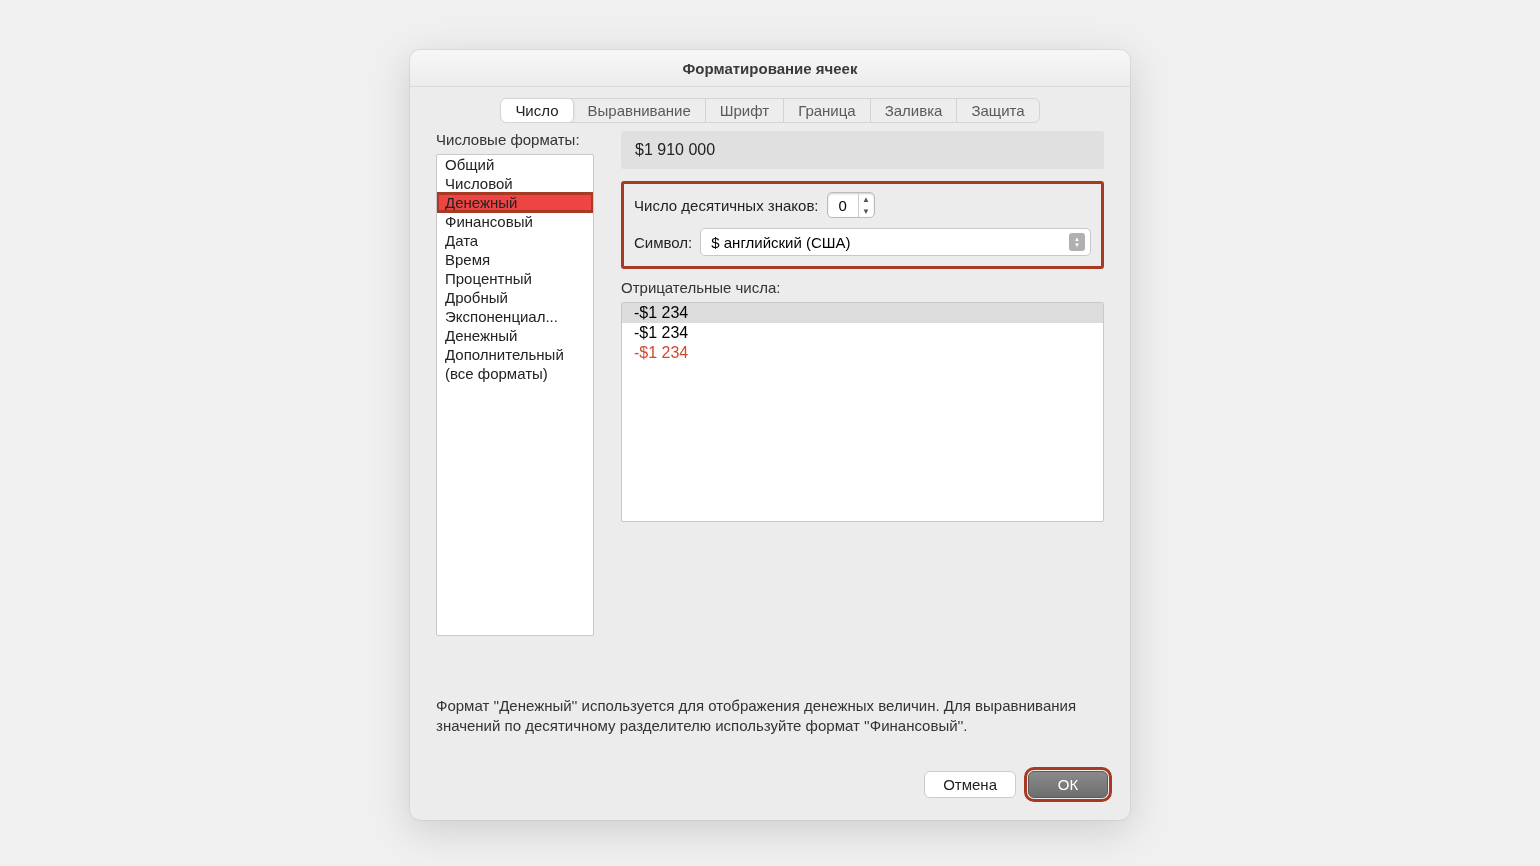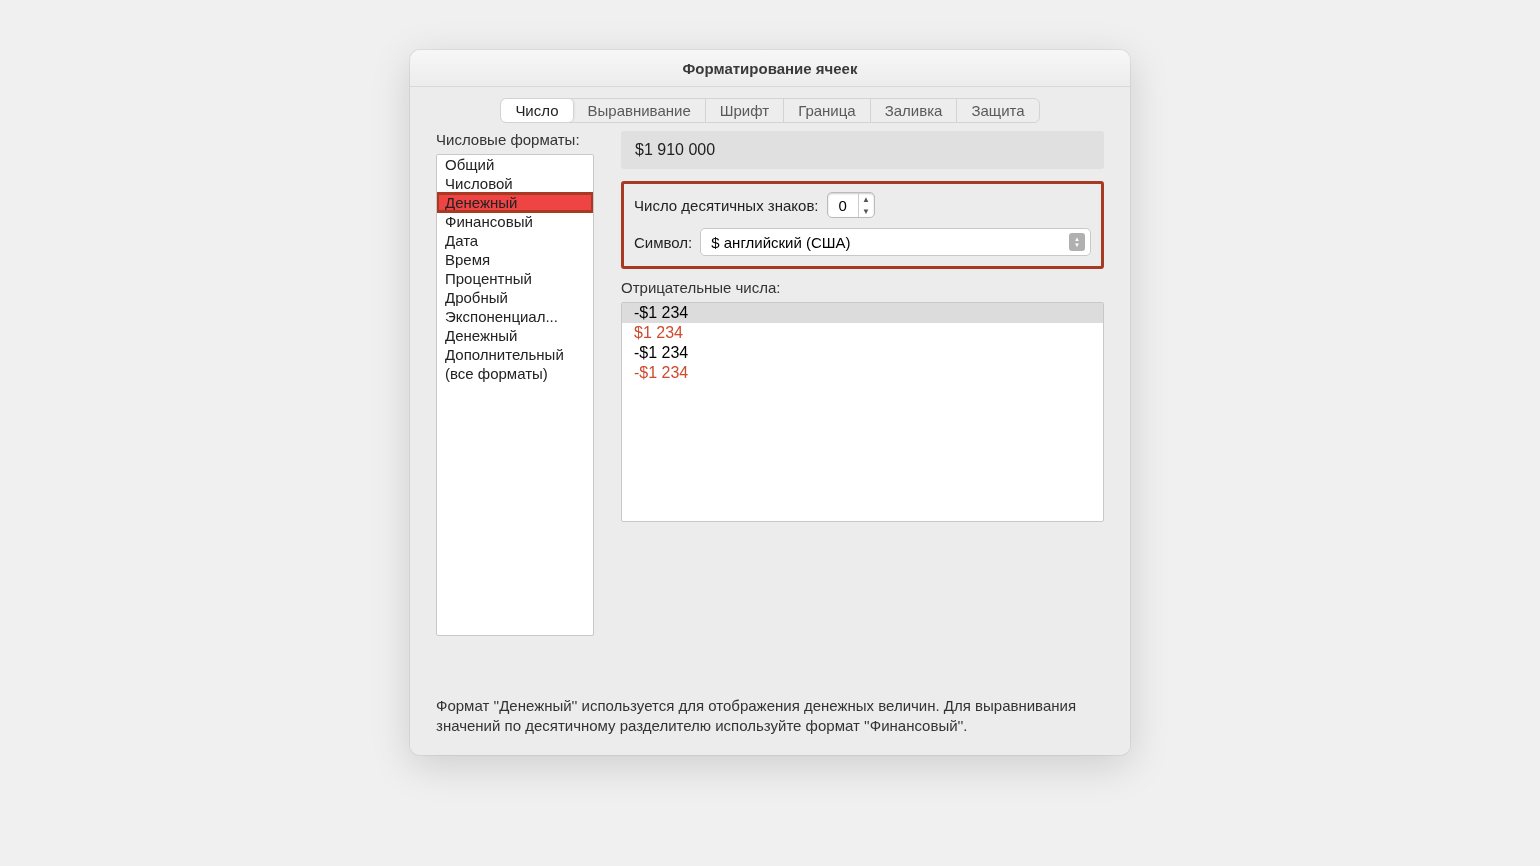--- a/index.html
+++ b/index.html
@@ -284,23 +284,26 @@
                 <span>▲</span>
                   <span>▼</span>
               </div>
             </div>
           </div>
         </div>
 
         <div class="section-label">Отрицательные числа:</div>
         <div class="neg-list">
           <div class="neg-item sel">-$1 234</div>
-          <div class="neg-item red">$1 234</div>
           <div class="neg-item">-$1 234</div>
           <div class="neg-item red">-$1 234</div>
         </div>
       </div>
     </div>
 
     <div class="description">Формат ''Денежный'' используется для отображения денежных величин. Для выравнивания значений по десятичному разделителю используйте формат ''Финансовый''.</div>
   </div>
 
+  <div class="buttons">
+    <div class="btn btn-cancel">Отмена</div>
+    <div class="btn btn-ok">ОК</div>
+  </div>
 </div>
 
 </body></html>

